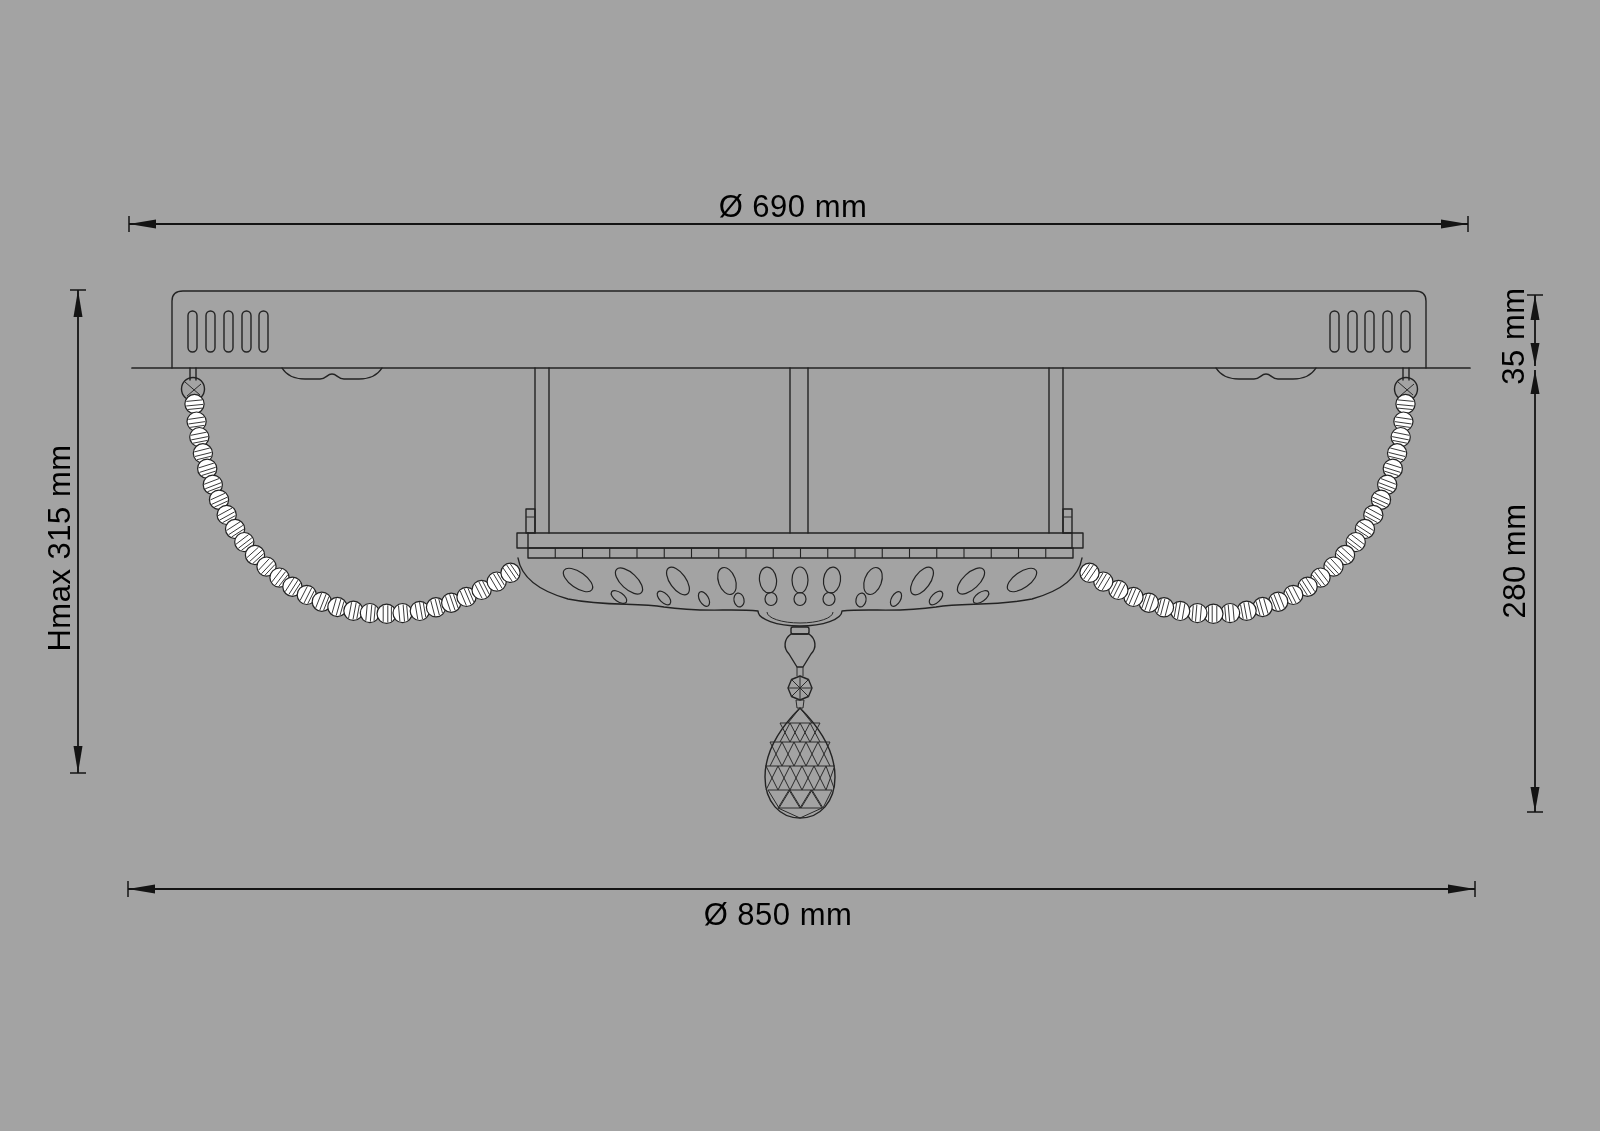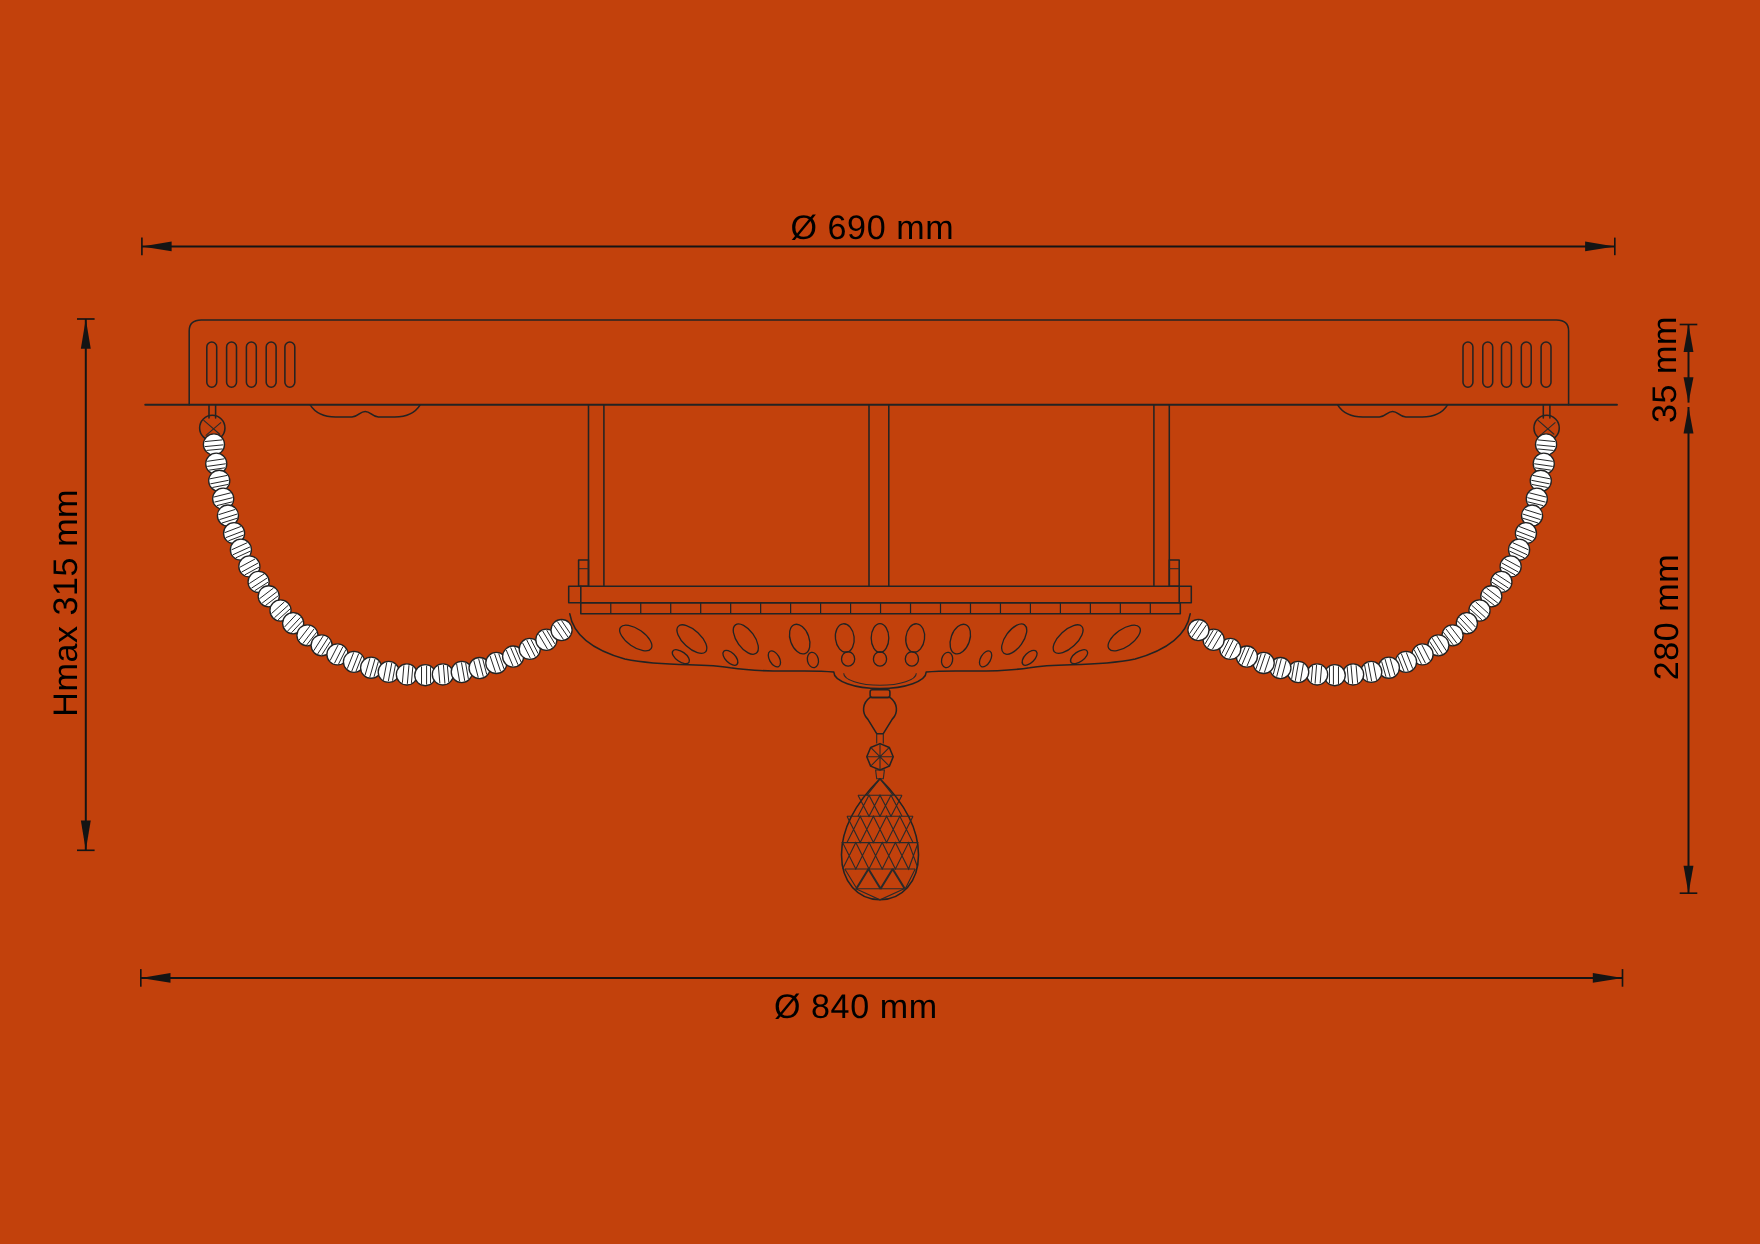--- a/index.html
+++ b/index.html
@@ -1,16 +1,16 @@
 <!DOCTYPE html>
 <html><head>
 <meta charset="utf-8">
 <style>
   html,body{margin:0;padding:0;background:#fff;}
-  .canvas{position:relative;width:1600px;height:1131px;background:#c2410c;overflow:hidden;
+  .canvas{position:relative;width:1600px;height:1131px;background:#a3a3a3;overflow:hidden;
           font-family:"Liberation Sans", sans-serif;}
   svg{position:absolute;left:0;top:0;}
   .ln{stroke:#232323;stroke-width:1.4;fill:none;stroke-linecap:round;stroke-linejoin:round;}
   .lnthin{stroke:#2a2a2a;stroke-width:1;fill:none;}
   .dim{stroke:#141414;stroke-width:1.8;fill:none;}
   .dimtick{stroke:#141414;stroke-width:1.5;fill:none;}
   .arrow{fill:#141414;stroke:none;}
   .dim-label{position:absolute;color:#000;font-size:31px;white-space:nowrap;letter-spacing:0.5px;}
   .h-label{transform:translateX(-50%);}
   .v-label{transform:translate(-50%,-50%) rotate(-90deg);}
@@ -415,20 +415,20 @@
           <circle cx="1089.5" cy="572.8" r="9.6" fill="#fff" stroke="#232323" stroke-width="1.2"></circle>
           <line x1="1087.8" y1="581.3" x2="1096.8" y2="568.1" stroke="#232323" stroke-width="0.9"></line>
           <line x1="1083.7" y1="579.1" x2="1093.3" y2="565.0" stroke="#232323" stroke-width="0.9"></line>
           <line x1="1081.4" y1="576.1" x2="1089.6" y2="564.0" stroke="#232323" stroke-width="0.9"></line>
         </g>
     </g>
   </svg>
 
   <div class="dim-label h-label" style="left:793px;top:189px;">Ø 690 mm</div>
 
-  <div class="dim-label h-label" style="left:778px;top:897px;">Ø 840 mm</div>
+  <div class="dim-label h-label" style="left:778px;top:897px;">Ø 850 mm</div>
 
   <div class="dim-label v-label" style="left:60px;top:548px;">Hmax 315 mm</div>
 
   <div class="dim-label v-label" style="left:1514px;top:336px;">35 mm</div>
 
   <div class="dim-label v-label" style="left:1515px;top:561px;">280 mm</div>
 </div>
 
 </body></html>

